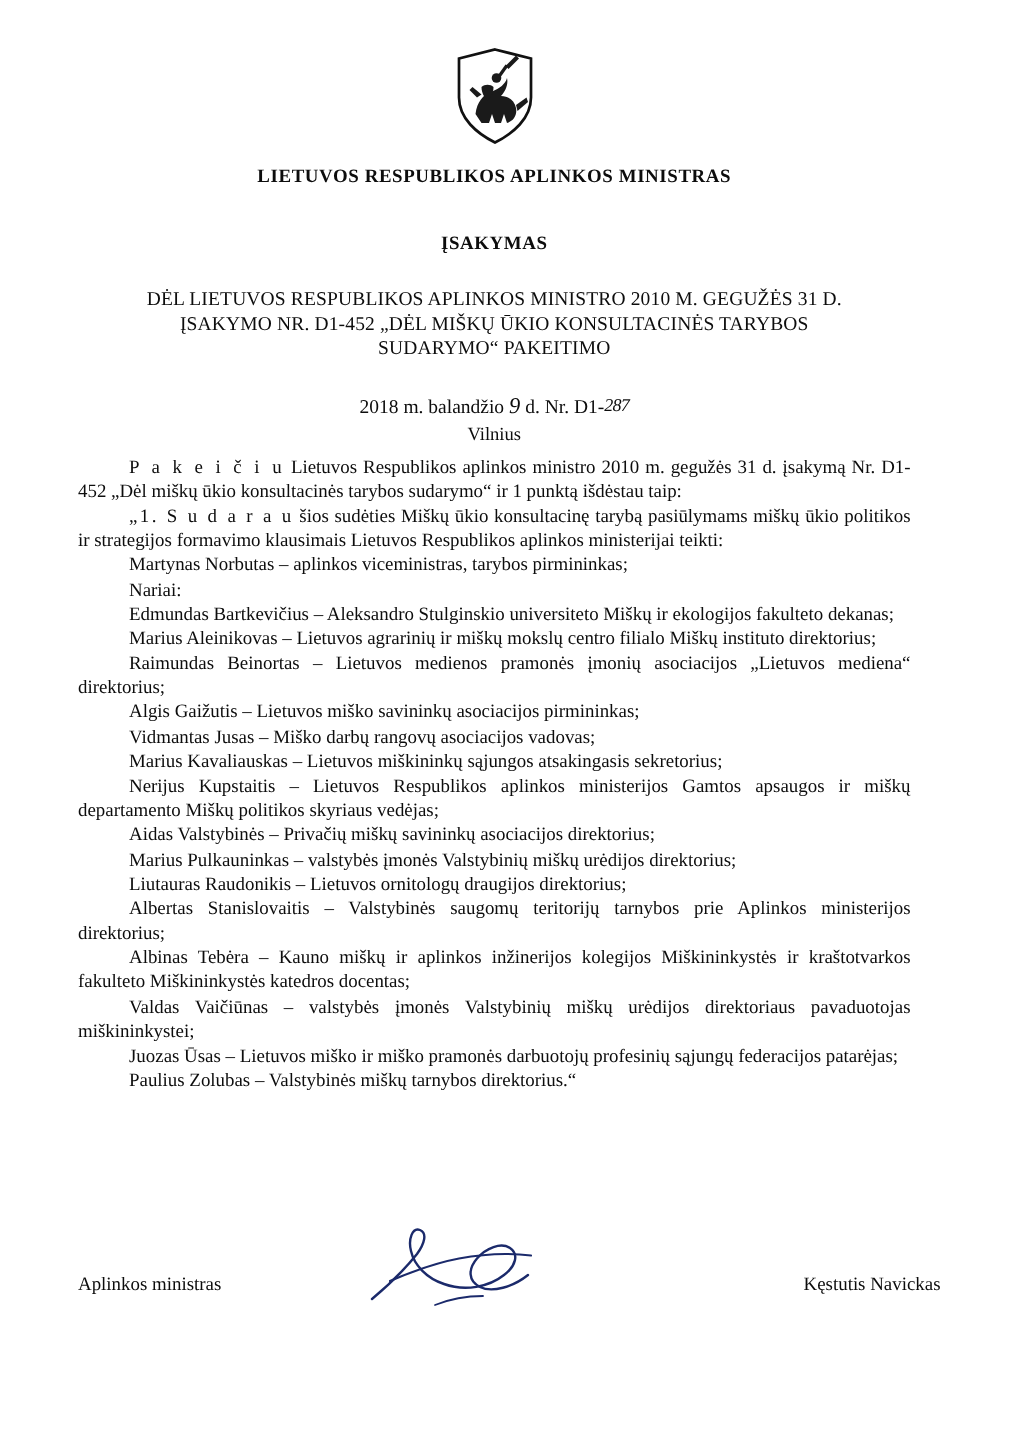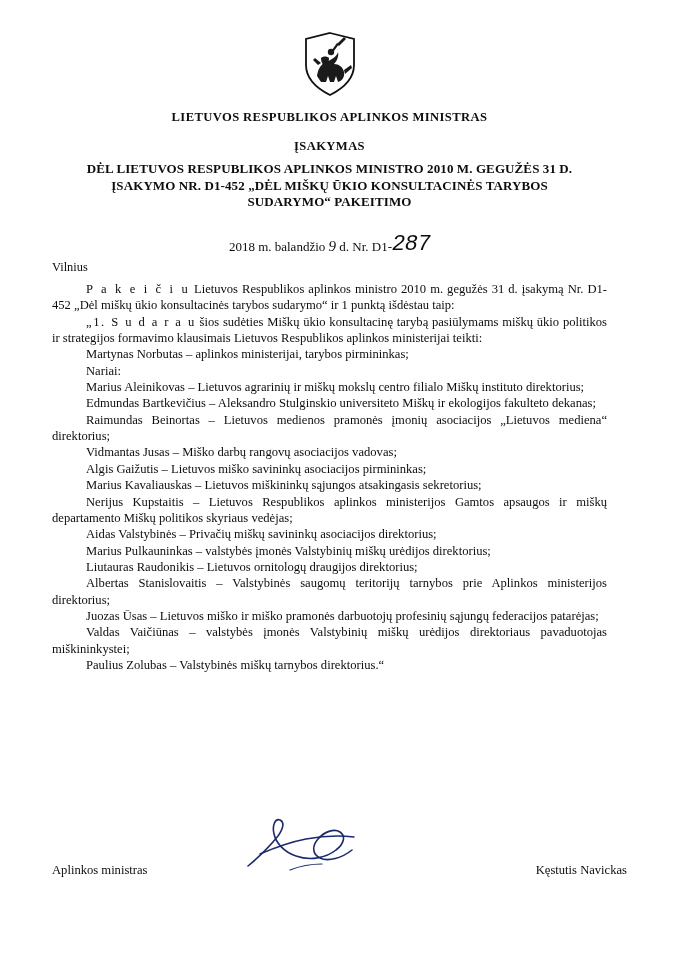--- a/index.html
+++ b/index.html
@@ -40,55 +40,55 @@
     font-weight: bold;
     font-size: 12.6px;
     letter-spacing: 0.4px;
     margin-top: 14px;
   }
   .doc-type {
     text-align: center;
     font-weight: bold;
     font-size: 12.6px;
     letter-spacing: 0.4px;
-    margin-top: 14px;
+    margin-top: 30px;
   }
   .title-block {
     text-align: center;
-    font-weight: bold;
+    font-weight: normal;
     font-size: 13px;
     line-height: 1.28;
     letter-spacing: 0.1px;
-    margin-top: 7px;
+    margin-top: 21px;
   }
   .date-block {
     text-align: center;
     font-size: 13px;
     margin-top: 22px;
     position: relative;
   }
   .date-line {
     display: inline-block;
     position: relative;
   }
   .handwritten-day {
     font-family: "Liberation Serif", serif;
     font-style: italic;
     font-size: 15px;
   }
   .handwritten-num {
-    font-family: Liberation Mono, monospace;
+    font-family: Liberation Serif, serif;
     font-style: italic;
-    font-size: 22px;
+    font-size: 12px;
     letter-spacing: -0.5px;
     position: relative;
     top: -1px;
   }
   .city {
-    text-align: left;
+    text-align: center;
     font-size: 12.4px;
     margin-top: 2px;
   }
 
   
   .body-text {
     margin-top: 6px;
     font-size: 12.6px;
     line-height: 1.30;
     text-align: justify;
@@ -109,21 +109,21 @@
     position: absolute;
     left: 52px;
     right: 52px;
     bottom: 78px;
     height: 86px;
   }
   .sig-row {
     position: absolute;
     left: 0;
     right: 0;
-    bottom: 4px;
+    bottom: 18px;
     display: flex;
     justify-content: space-between;
     font-size: 12.6px;
   }
   .signature-mark {
     position: absolute;
     left: 44%;
     bottom: 2px;
     transform: translateX(-50%);
     width: 150px;
@@ -172,37 +172,38 @@
       <span>d. Nr. D1-</span><span class="handwritten-num">287</span>
     </span>
   </div>
   <div class="city">Vilnius</div>
 
   <div class="body-text">
     <p><span class="spaced">P a k e i č i u</span><span> Lietuvos Respublikos aplinkos ministro 2010 m. gegužės 31 d. įsakymą Nr. D1-452 „Dėl miškų ūkio konsultacinės tarybos sudarymo“ ir 1 punktą išdėstau taip:</span></p>
 
     <p><span class="spaced-sm">„1.  S u d a r a u</span><span> šios sudėties Miškų ūkio konsultacinę tarybą pasiūlymams miškų ūkio politikos ir strategijos formavimo klausimais Lietuvos Respublikos aplinkos ministerijai teikti:</span></p>
 
-    <p>Martynas Norbutas – aplinkos ministerijai, tarybos pirmininkas;</p>
+    <p>Martynas Norbutas – aplinkos viceministras, tarybos pirmininkas;</p>
 
     <p>Nariai:</p>
 
+    <p>Edmundas Bartkevičius – Aleksandro Stulginskio universiteto Miškų ir ekologijos fakulteto dekanas;</p>
     <p>Marius Aleinikovas – Lietuvos agrarinių ir miškų mokslų centro filialo Miškų instituto direktorius;</p>
-    <p>Edmundas Bartkevičius – Aleksandro Stulginskio universiteto Miškų ir ekologijos fakulteto dekanas;</p>
     <p>Raimundas Beinortas – Lietuvos medienos pramonės įmonių asociacijos „Lietuvos mediena“ direktorius;</p>
+    <p>Algis Gaižutis – Lietuvos miško savininkų asociacijos pirmininkas;</p>
     <p>Vidmantas Jusas – Miško darbų rangovų asociacijos vadovas;</p>
-    <p>Algis Gaižutis – Lietuvos miško savininkų asociacijos pirmininkas;</p>
     <p>Marius Kavaliauskas – Lietuvos miškininkų sąjungos atsakingasis sekretorius;</p>
     <p>Nerijus Kupstaitis – Lietuvos Respublikos aplinkos ministerijos Gamtos apsaugos ir miškų departamento Miškų politikos skyriaus vedėjas;</p>
     <p>Aidas Valstybinės – Privačių miškų savininkų asociacijos direktorius;</p>
     <p>Marius Pulkauninkas – valstybės įmonės Valstybinių miškų urėdijos direktorius;</p>
     <p>Liutauras Raudonikis – Lietuvos ornitologų draugijos direktorius;</p>
     <p>Albertas Stanislovaitis – Valstybinės saugomų teritorijų tarnybos prie Aplinkos ministerijos direktorius;</p>
+    <p>Albinas Tebėra – Kauno miškų ir aplinkos inžinerijos kolegijos Miškininkystės ir kraštotvarkos fakulteto Miškininkystės katedros docentas;</p>
+    <p>Valdas Vaičiūnas – valstybės įmonės Valstybinių miškų urėdijos direktoriaus pavaduotojas miškininkystei;</p>
     <p>Juozas Ūsas – Lietuvos miško ir miško pramonės darbuotojų profesinių sąjungų federacijos patarėjas;</p>
-    <p>Valdas Vaičiūnas – valstybės įmonės Valstybinių miškų urėdijos direktoriaus pavaduotojas miškininkystei;</p>
     <p>Paulius Zolubas – Valstybinės miškų tarnybos direktorius.“</p>
   </div>
 
   <div class="sig-area">
     <svg class="signature-mark" viewBox="0 0 150 72">
       <path d="M18 58 C30 48 40 38 48 28 C53 21 55 14 50 12 C45 10 42 18 44 26 C46 35 54 44 66 48 C80 53 96 50 106 42 C114 36 116 28 110 24 C104 20 94 24 88 31 C82 38 82 46 90 50 C98 54 112 50 122 42" fill="none" stroke="#1b2a6b" stroke-width="1.6" stroke-linecap="round"></path>
       <path d="M30 46 C44 40 60 34 76 31 C92 28 108 27 124 29" fill="none" stroke="#1b2a6b" stroke-width="1.4" stroke-linecap="round"></path>
       <path d="M60 62 C70 58 80 56 92 56" fill="none" stroke="#1b2a6b" stroke-width="1.2" stroke-linecap="round"></path>
     </svg>
     <div class="sig-row">

